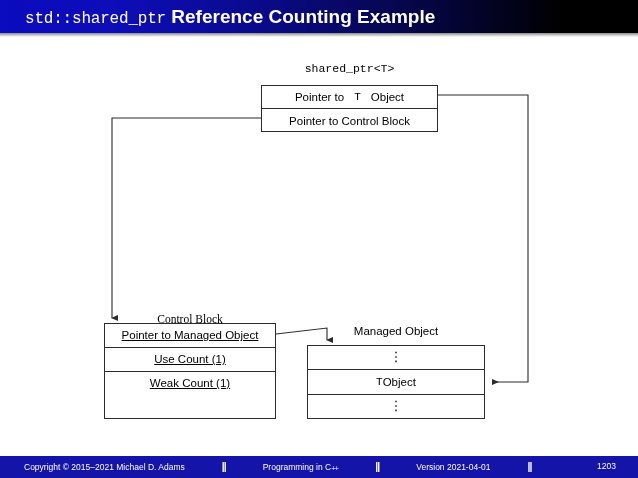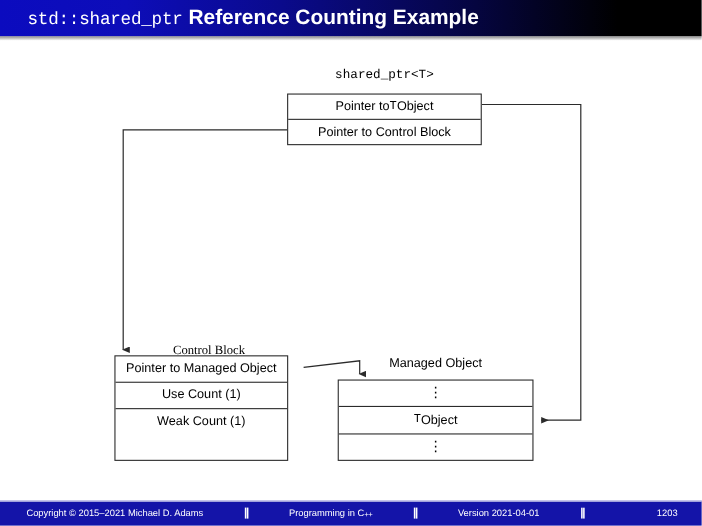--- a/index.html
+++ b/index.html
@@ -103,26 +103,26 @@
     white-space: nowrap;
     text-align: center;
   }
   .caption.mono {
     font-family: "Liberation Mono", "DejaVu Sans Mono", monospace;
     font-size: 11.5px;
   }
 
   
   #sp-box { left: 261px; top: 48px; width: 177px; height: 47px; }
-  #sp-box .row { height: 23px; }
+  #sp-box .row { height: 23px; gap: 10px; }
   #sp-box .row:first-child { height: 23px; }
   #sp-caption { left: 261px; top: 25px; width: 177px; }
 
   
-  #cb-box { left: 104px; top: 286px; width: 158px; height: 96px; }
+  #cb-box { left: 104px; top: 286px; width: 172px; height: 96px; text-decoration: underline; }
   #cb-box .row { height: 23.75px; }
   #cb-caption { left: 104px; top: 276px; width: 172px; font-family: Liberation Serif, serif; }
 
   
   #mo-box { left: 307px; top: 308px; width: 178px; height: 74px; }
   #mo-box .row { height: 24.3px; }
   #mo-caption { left: 307px; top: 288px; width: 178px; }
 
   
   #footer {

